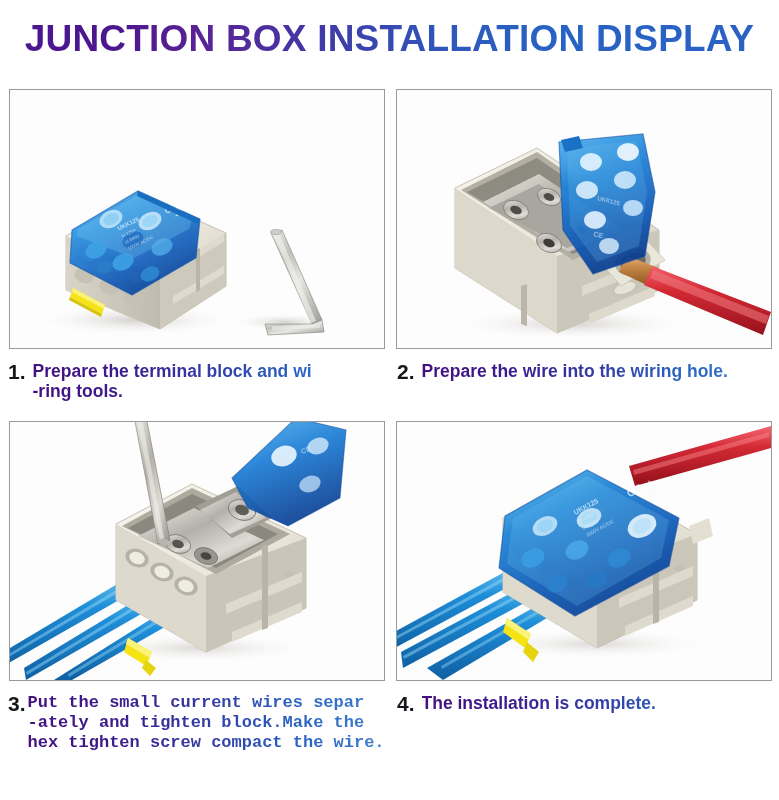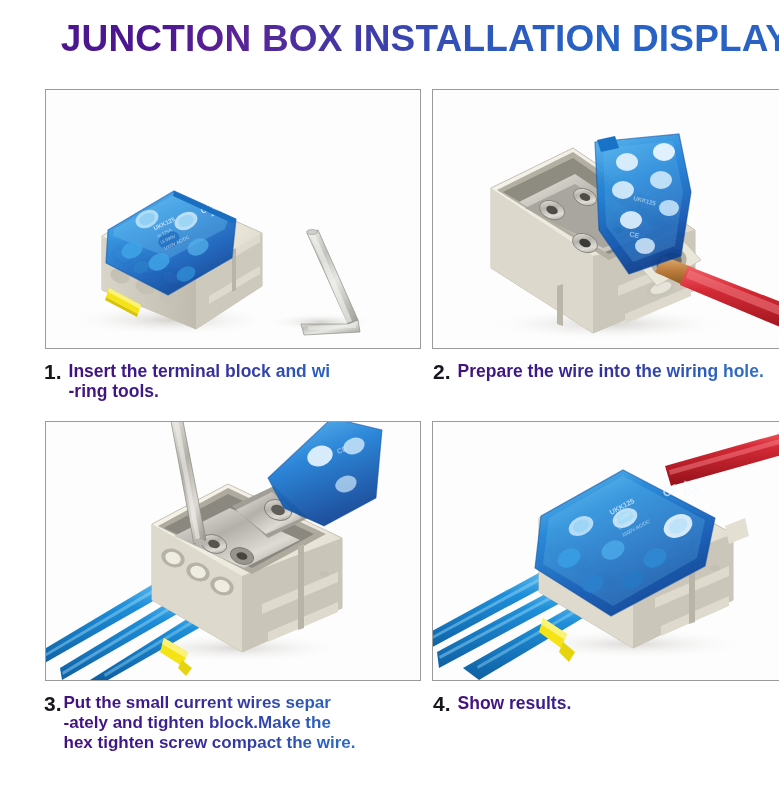--- a/index.html
+++ b/index.html
@@ -1,21 +1,21 @@
 <!DOCTYPE html>
 <html><head>
 <meta charset="utf-8">
 <style>
   html,body{margin:0;padding:0;}
   body{
     width:779px;height:800px;background:#ffffff;
     font-family:"Liberation Sans", sans-serif;
     overflow:hidden;position:relative;
   }
-  .page{width:638px;height:800px;position:relative;margin-left:36px;}
+  .page{width:638px;height:800px;position:relative;}
 
   
   .title{
     position:absolute;left:0;top:18px;width:779px;
     text-align:center;
     font-size:37px;font-weight:bold;
     letter-spacing:0.2px;
     white-space:nowrap;
     background:linear-gradient(90deg,#4b168f 0%,#4b168f 14%,#5a2396 26%,#3f3ba8 42%,#2f58bd 58%,#2763c4 72%,#2b62c4 100%);
     -webkit-background-clip:text;background-clip:text;
@@ -51,21 +51,21 @@
   #cap1 .cap-num,#cap2 .cap-num,#cap4 .cap-num{margin-right:7px;}
   #cap3 .cap-num{margin-right:2px;}
 
   .cap-lines{flex:1 1 auto;}
   .cap-line{
     display:block;white-space:nowrap;
     background:linear-gradient(90deg,#44117f 0%,#3c1a8c 22%,#3439a4 48%,#2a63c2 74%,#3f7fd0 100%);
     -webkit-background-clip:text;background-clip:text;
     -webkit-text-fill-color:transparent;color:transparent;
   }
-  #cap3 .cap-line{font-size:17px;}
+  #cap3 .cap-line{font-size:17px;font-family:Liberation Mono, monospace;}
 </style>
 </head>
 <body>
 
 <div class="page">
 
   <div class="title">JUNCTION BOX INSTALLATION DISPLAY</div>
 
   <div class="panel" id="panel1">
     <svg viewBox="0 0 374 258" preserveAspectRatio="xMidYMid meet">
@@ -471,21 +471,21 @@
           <text x="259" y="101" font-family="'Liberation Sans',sans-serif" font-size="7" fill="#f0f9ff" text-anchor="middle" font-weight="bold">!</text>
         </g>
       </g>
     </svg>
   </div>
 
   <div class="caption" id="cap1">
     <div class="cap-row">
       <span class="cap-num">1.</span>
       <span class="cap-lines">
-        <span class="cap-line">Insert the terminal block and wi</span>
+        <span class="cap-line">Prepare the terminal block and wi</span>
         <span class="cap-line">-ring tools.</span>
       </span>
     </div>
   </div>
 
   <div class="caption" id="cap2">
     <div class="cap-row">
       <span class="cap-num">2.</span>
       <span class="cap-lines">
         <span class="cap-line">Prepare the wire into the wiring hole.</span>
@@ -501,18 +501,18 @@
         <span class="cap-line">-ately and tighten block.Make the</span>
         <span class="cap-line">hex tighten screw compact the wire.</span>
       </span>
     </div>
   </div>
 
   <div class="caption" id="cap4">
     <div class="cap-row">
       <span class="cap-num">4.</span>
       <span class="cap-lines">
-        <span class="cap-line">Show results.</span>
+        <span class="cap-line">The installation is complete.</span>
       </span>
     </div>
   </div>
 
 </div>
 
 </body></html>

